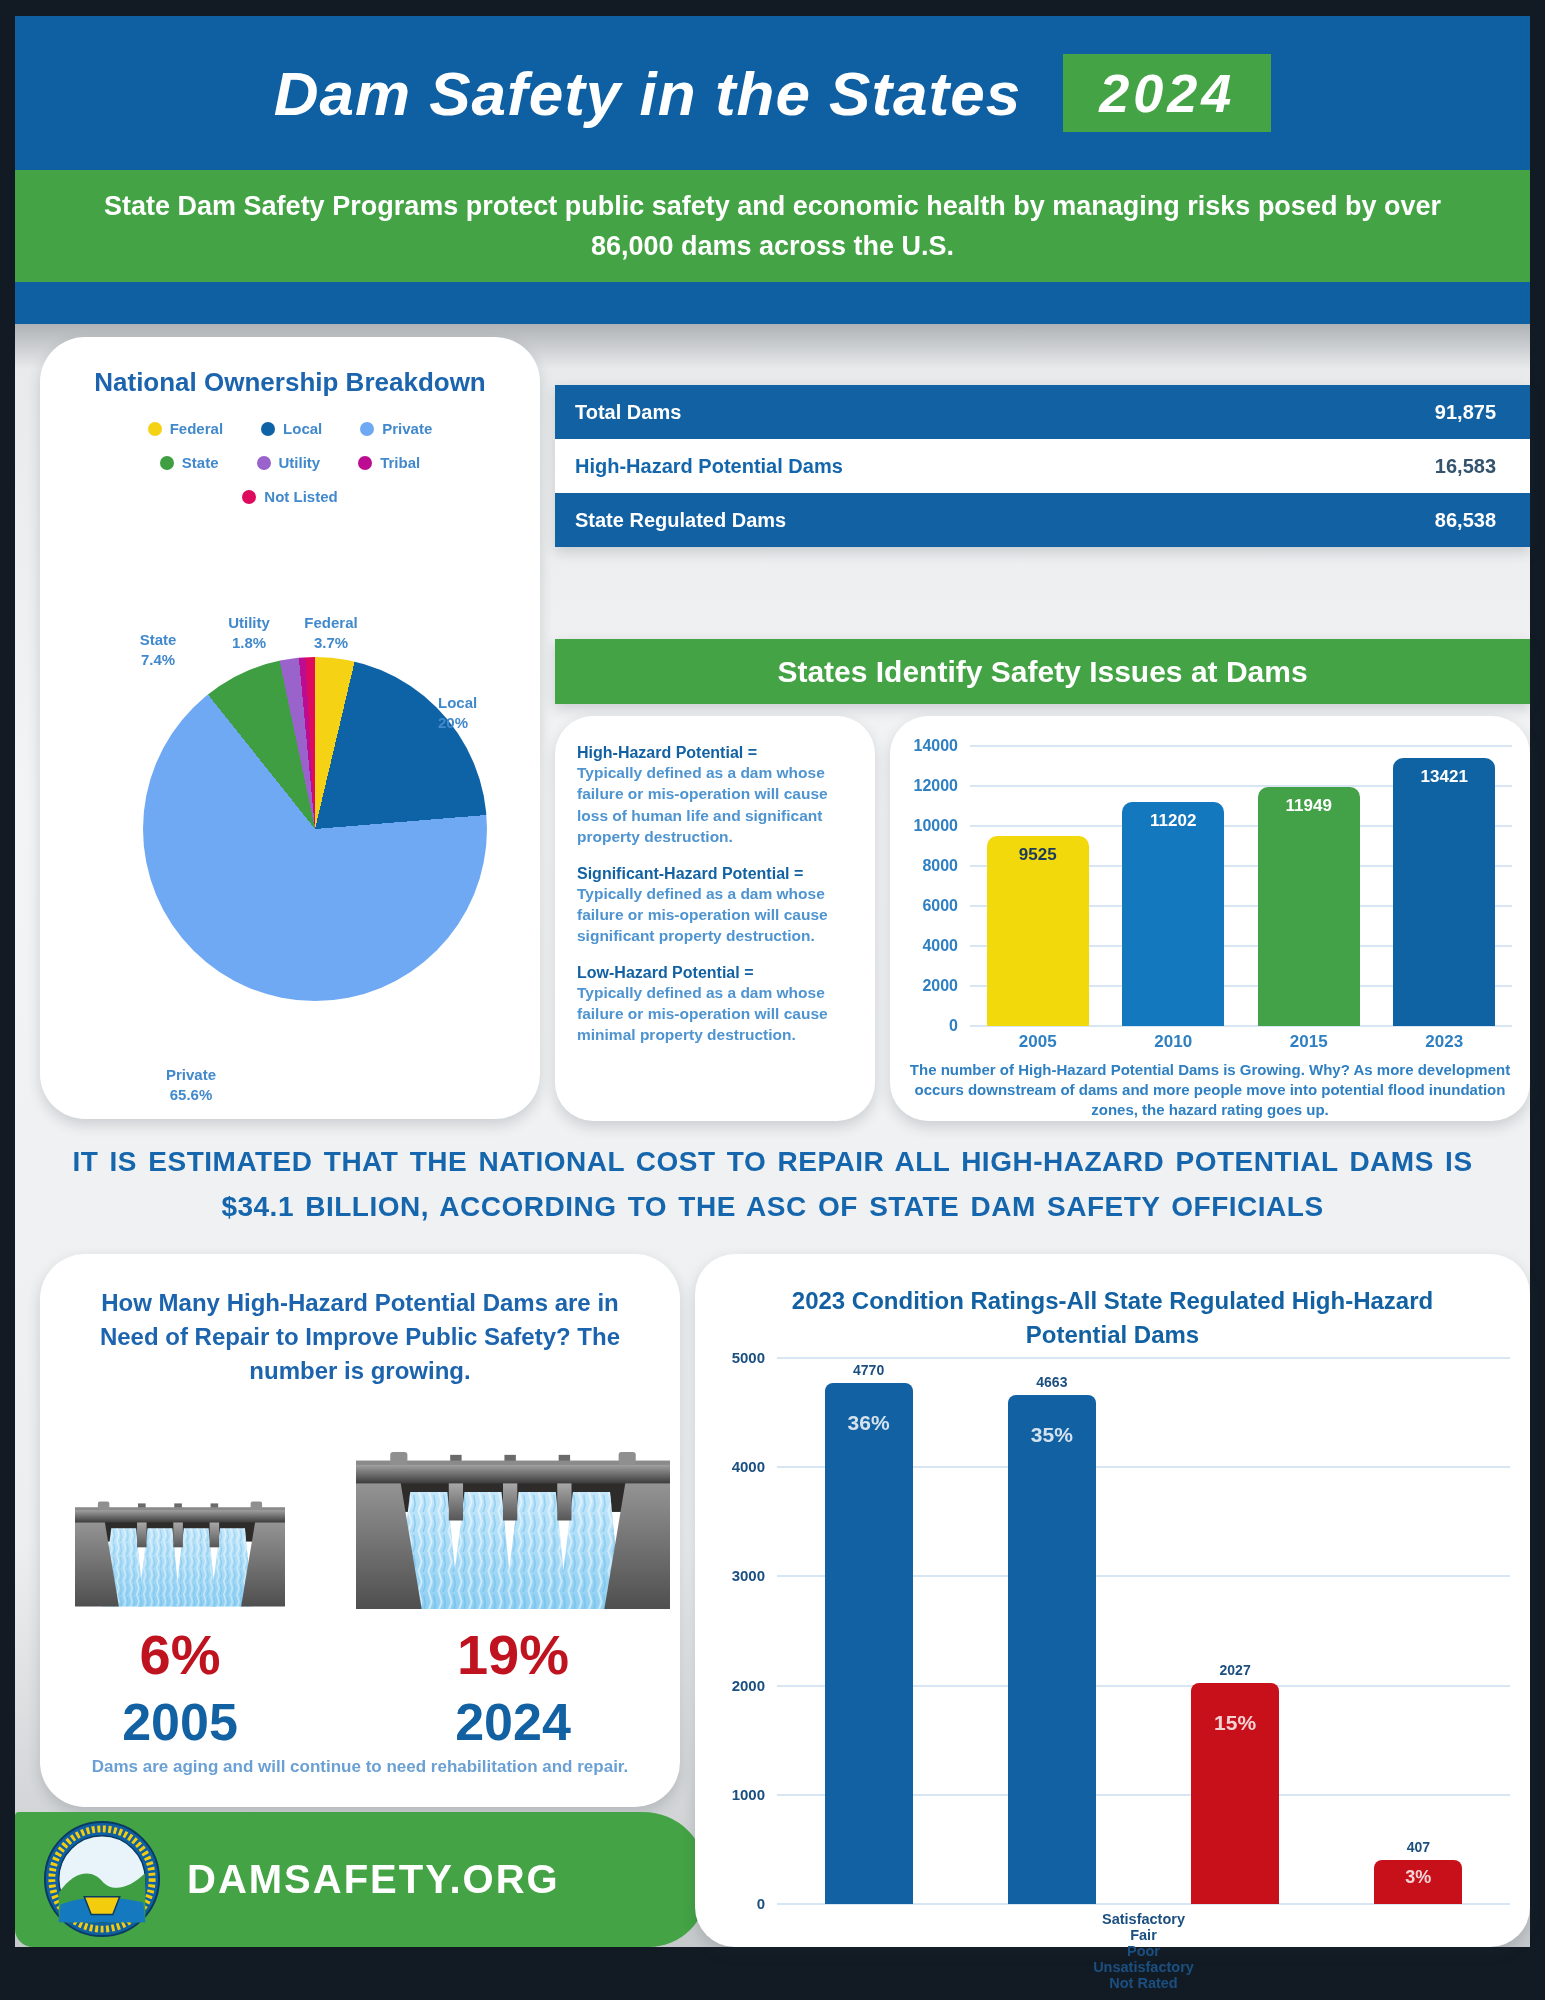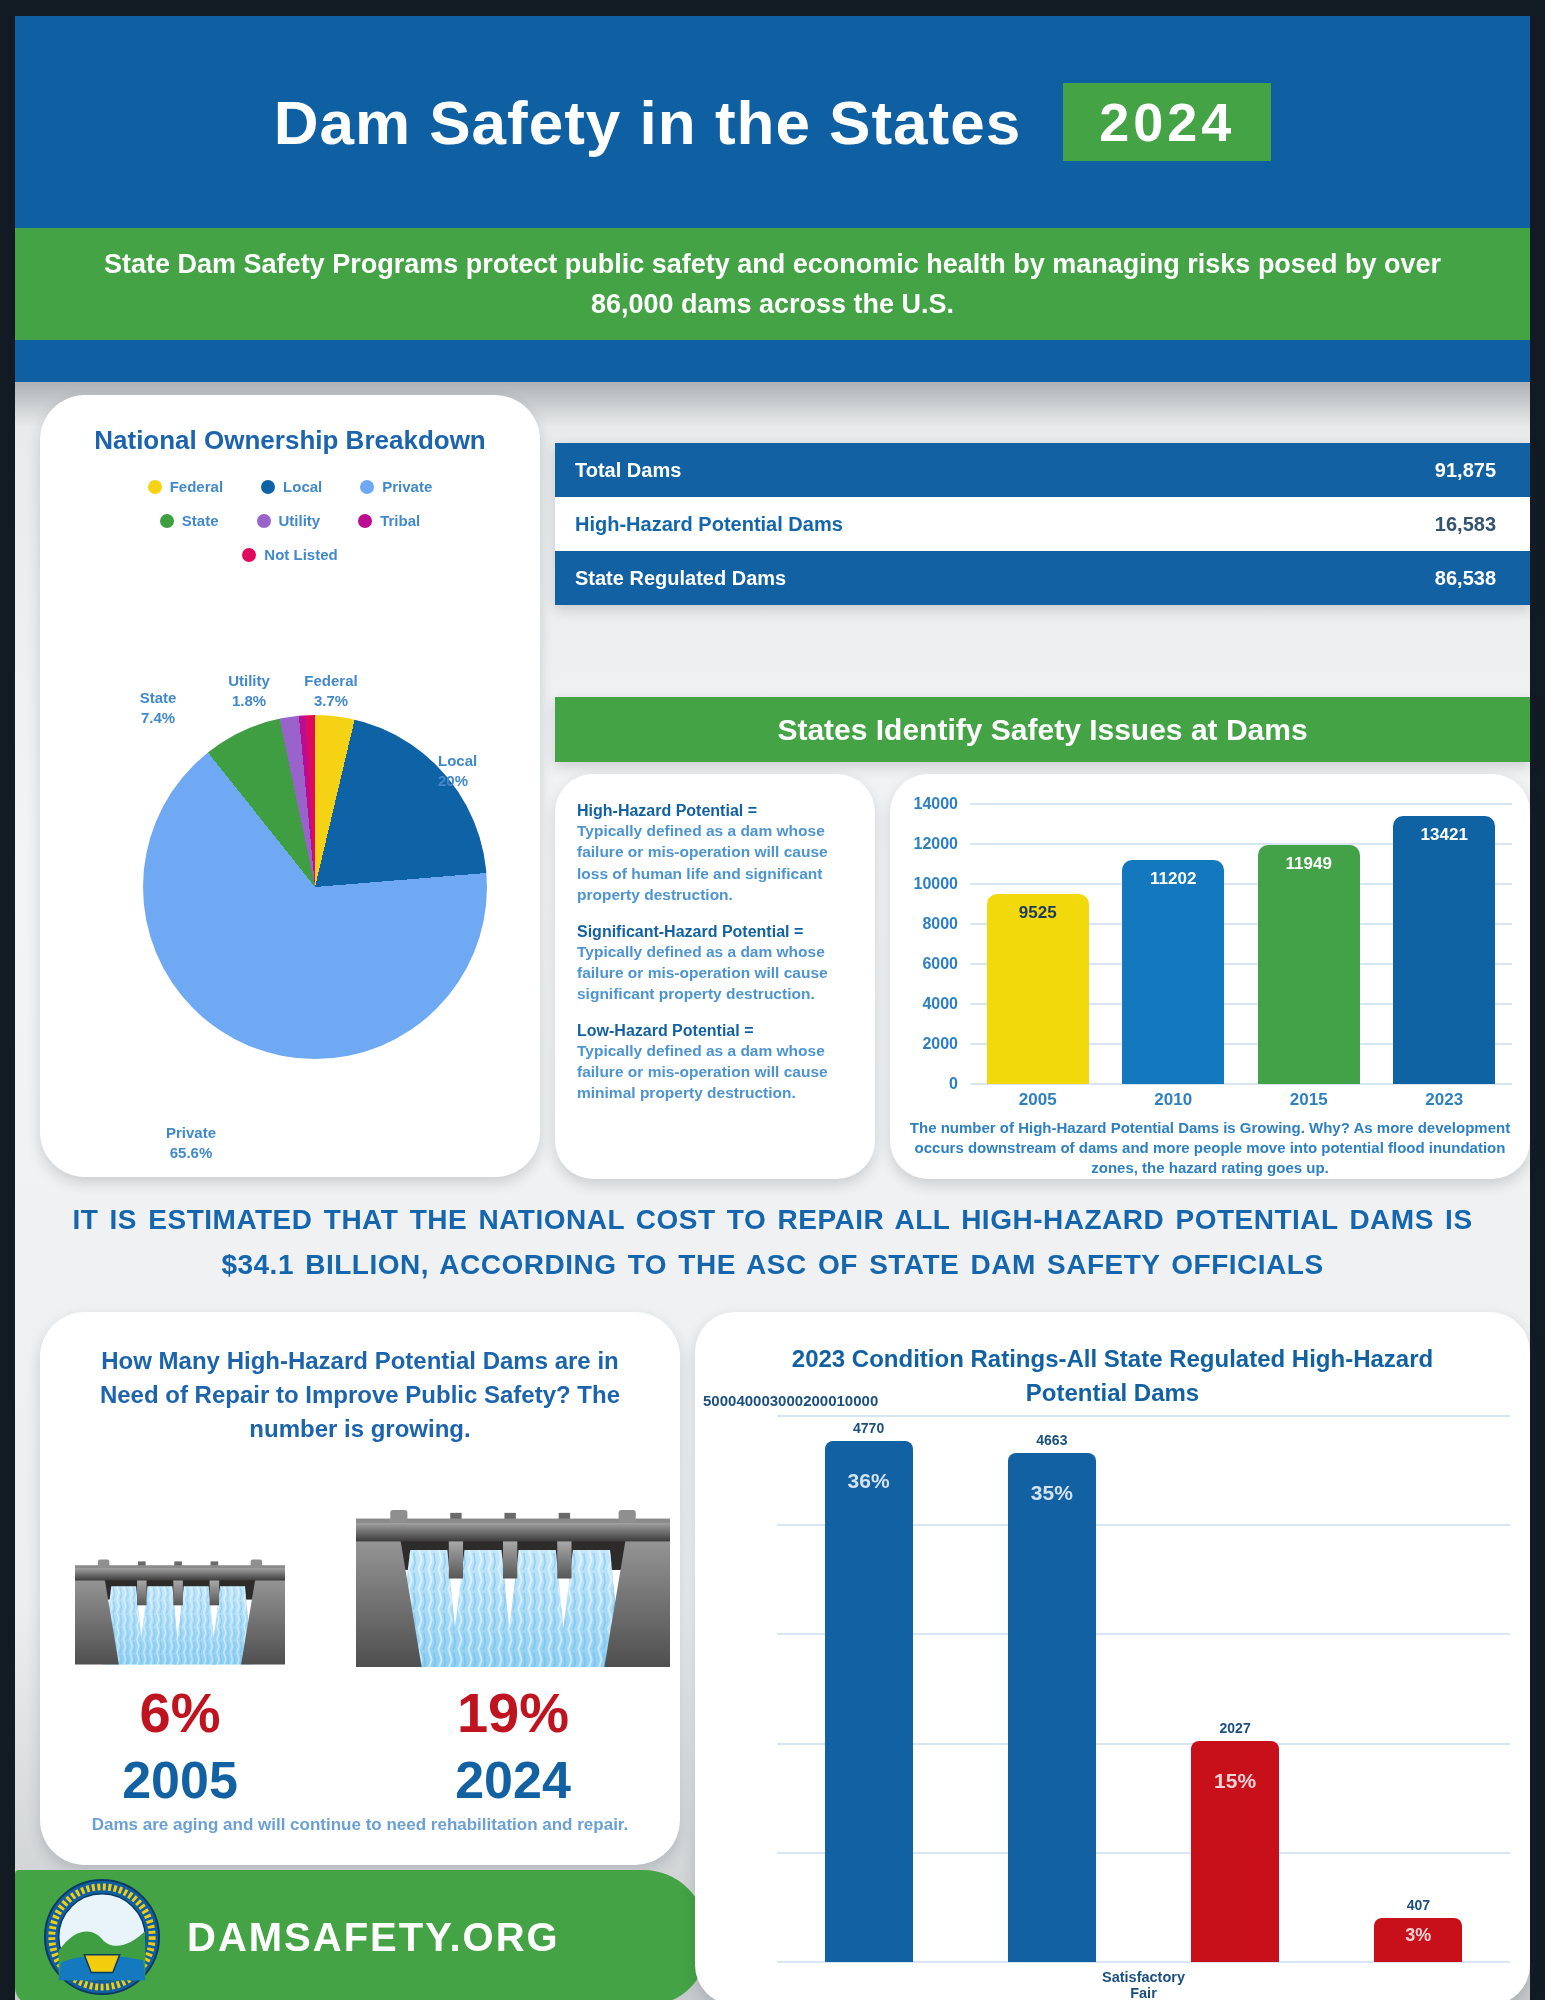--- a/index.html
+++ b/index.html
@@ -1,21 +1,21 @@
 <!DOCTYPE html>
 <html><head>
 <meta charset="utf-8">
 <style>
   * { margin:0; padding:0; box-sizing:border-box; }
   html,body { width:1545px; }
   body { font-family:"Liberation Sans", sans-serif; background:#121B24; }
   .page { position:relative; width:1545px; height:2000px; background:#121B24; padding:16px 15px 22px 15px; overflow:hidden; }
 
   
-  .header-band { height:212px; background:#0E60A3; display:flex; justify-content:center; }
+  .header-band { height:154px; background:#0E60A3; display:flex; justify-content:center;font-style:italic; }
   .header-row { display:flex; align-items:center; gap:42px; }
   .page-title { color:#FFFFFF; font-size:62px; font-weight:800; letter-spacing:1px; }
   .year-badge { background:#44A345; color:#FFFFFF; font-size:54px; font-weight:800; padding:8px 36px; letter-spacing:4px; }
   .subtitle-band { height:112px; background:#44A345; display:flex; align-items:center; justify-content:center; }
   .subtitle-band p { color:#FFFFFF; font-size:27px; font-weight:700; line-height:1.5; text-align:center; max-width:1340px; }
   .blue-strip { height:42px; background:#0E60A3; }
 
   
   .content { position:relative; height:1623px;
     background:linear-gradient(180deg,#aeb2b5 0px,#e8eaeb 45px,#f3f4f5 30%,#eceeef 75%,#c6c9cb 100%); }
@@ -97,22 +97,22 @@
 
   
   .footer-bar { position:absolute; left:0; top:1488px; width:692px; height:135px; background:#44A345;
     border-radius:4px 64px 58px 18px; display:flex; align-items:center; }
   .seal { position:absolute; left:28px; top:8px; width:118px; height:118px; }
   .footer-url { margin-left:172px; color:#FFFFFF; font-size:40px; font-weight:700; letter-spacing:2px; }
 
   
   .conditions-card { left:680px; top:930px; width:835px; height:693px; border-radius:40px; }
   .cond-title { margin:30px 70px 0 70px; text-align:center; color:#1261A3; font-size:24px; font-weight:800; line-height:1.42; }
-  .cond-yticks { position:absolute; left:8px; top:80px; width:62px; height:564px;
-    display:flex; flex-direction:row; justify-content:space-between; }
+  .cond-yticks { position:absolute; left:8px; top:95px; width:62px; height:564px;
+    display:flex; flex-direction:column; justify-content:space-between; }
   .cond-yticks span { display:block; text-align:right; color:#1B4F80; font-size:15px; font-weight:800; height:18px; line-height:18px; }
   .cond-plot { position:absolute; left:82px; top:104px; width:733px; height:546px; }
   .cond-plot .bar { width:88px; border-radius:8px 8px 0 0; }
   .val-above { position:absolute; bottom:calc(100% + 5px); left:-30px; right:-30px; text-align:center;
     color:#1B4F80; font-size:14px; font-weight:800; }
   .pct-in { position:absolute; top:28px; left:-6px; right:-6px; text-align:center;
     color:rgba(255,255,255,.82); font-size:21px; font-weight:600; }
   .pct-tiny { top:7px; font-size:18px; }
   .cond-xlabels { position:absolute; left:82px; top:657px; width:733px; display:flex;flex-direction:column; }
   .cond-xlabels span { flex:1; text-align:center; color:#1B4F80; font-size:14.5px; font-weight:800; }

